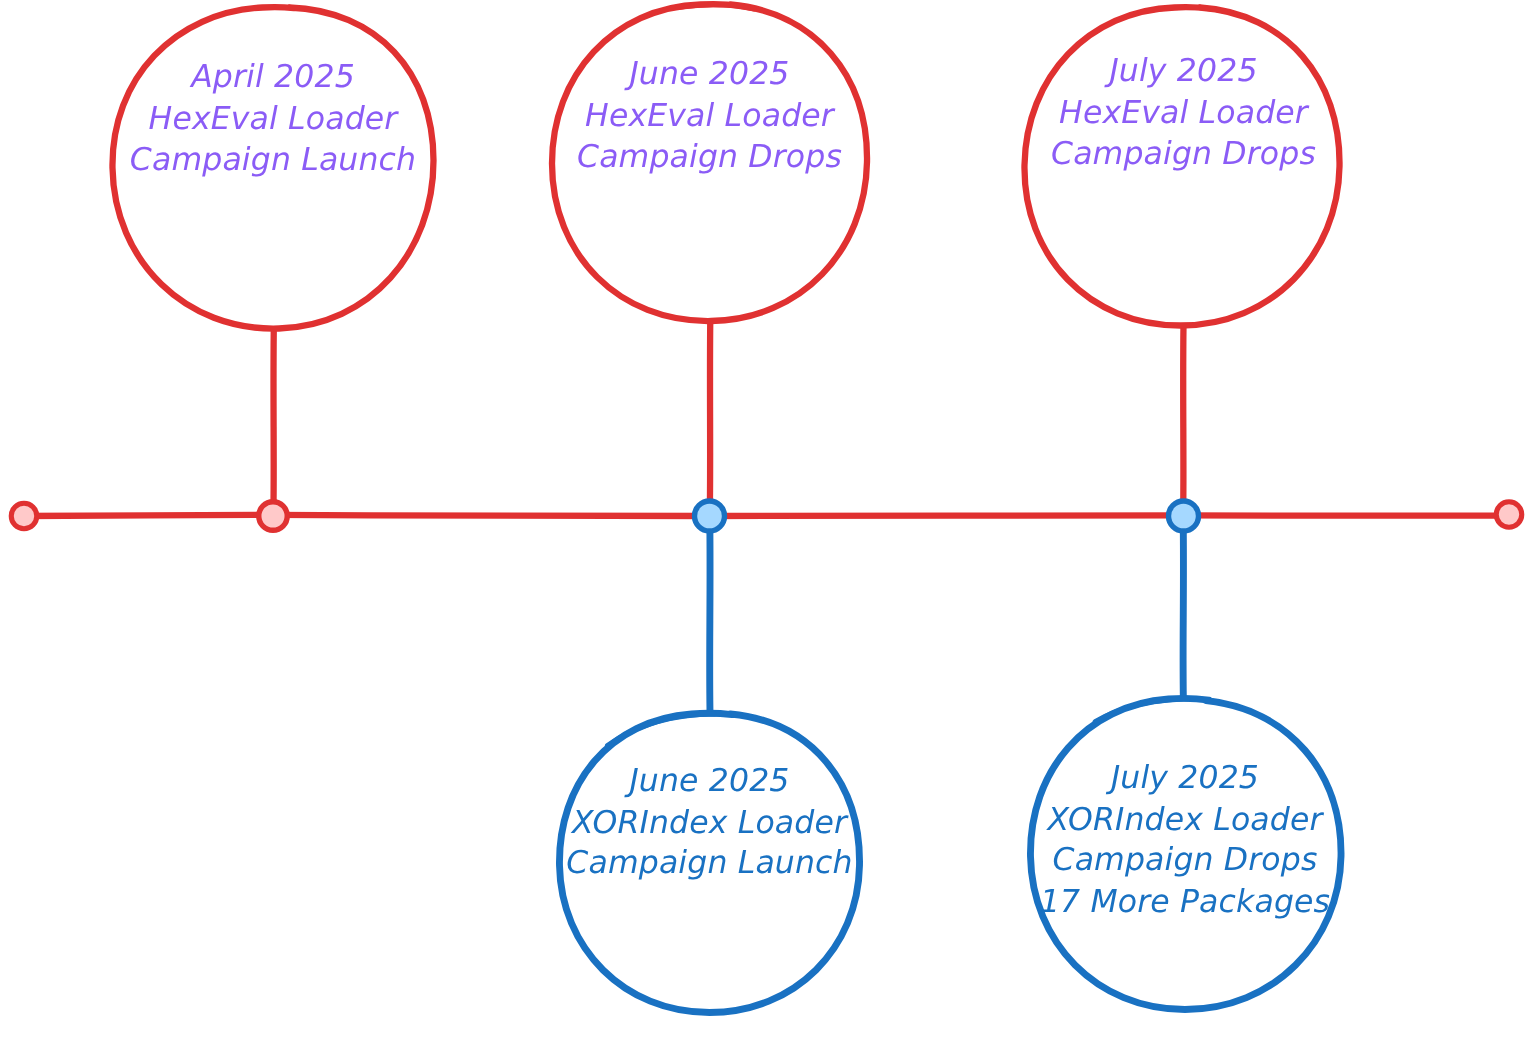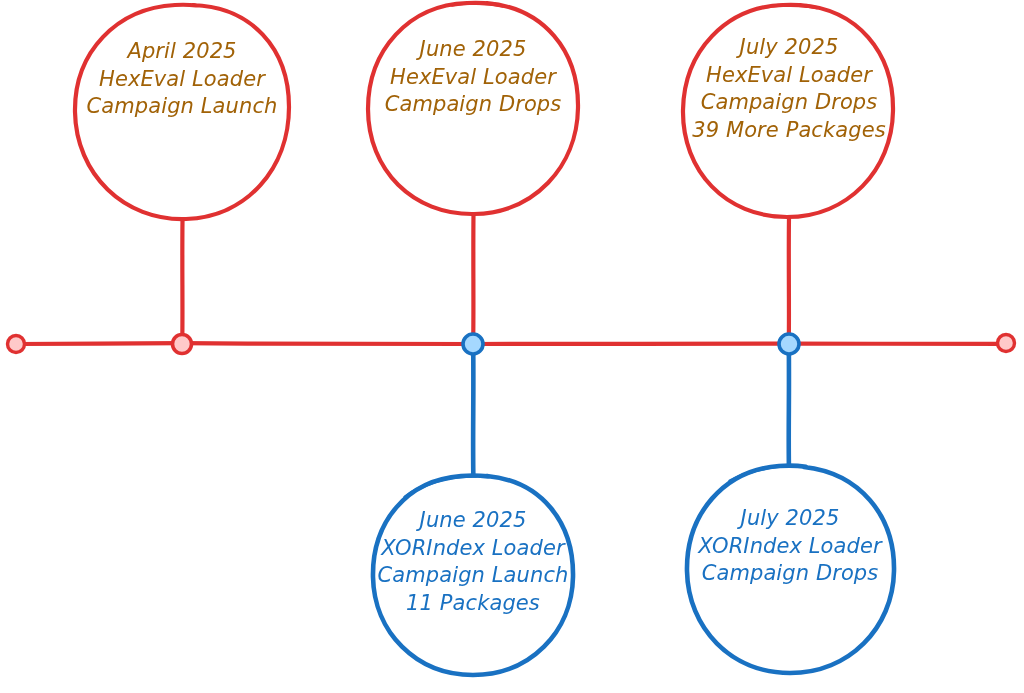--- a/index.html
+++ b/index.html
@@ -28,21 +28,21 @@
     font-size: 21px;
     font-family: "DejaVu Sans", sans-serif;
     font-style: italic;
     font-weight: 500;
     letter-spacing: 0.1px;
     white-space: nowrap;
     pointer-events: none;
     user-select: none;
   }
   .node-label .line { display: block; }
-  .lbl-red  { color: #a16207; }
+  .lbl-red  { color: #8b5cf6; }
   .lbl-blue { color: #1971c2; }
 </style>
 </head>
 <body>
 
 <div id="stage">
 
   <svg id="diagram-svg" viewBox="0 0 1024 693">
 
     <g>
@@ -127,29 +127,28 @@
   <div class="node-label lbl-red" style="left:473px; top:36px; transform:translateX(-50%);">
     <span class="line">June 2025</span>
     <span class="line">HexEval Loader</span>
     <span class="line">Campaign Drops</span>
   </div>
 
   <div class="node-label lbl-red" style="left:789px; top:34px; transform:translateX(-50%);">
     <span class="line">July 2025</span>
     <span class="line">HexEval Loader</span>
     <span class="line">Campaign Drops</span>
-    <span class="line">39 More Packages</span>
   </div>
 
   <div class="node-label lbl-blue" style="left:473px; top:507px; transform:translateX(-50%);">
     <span class="line">June 2025</span>
     <span class="line">XORIndex Loader</span>
     <span class="line">Campaign Launch</span>
-    <span class="line">11 Packages</span>
   </div>
 
   <div class="node-label lbl-blue" style="left:790px; top:505px; transform:translateX(-50%);">
     <span class="line">July 2025</span>
     <span class="line">XORIndex Loader</span>
     <span class="line">Campaign Drops</span>
+    <span class="line">17 More Packages</span>
   </div>
 
 </div>
 
 </body></html>

